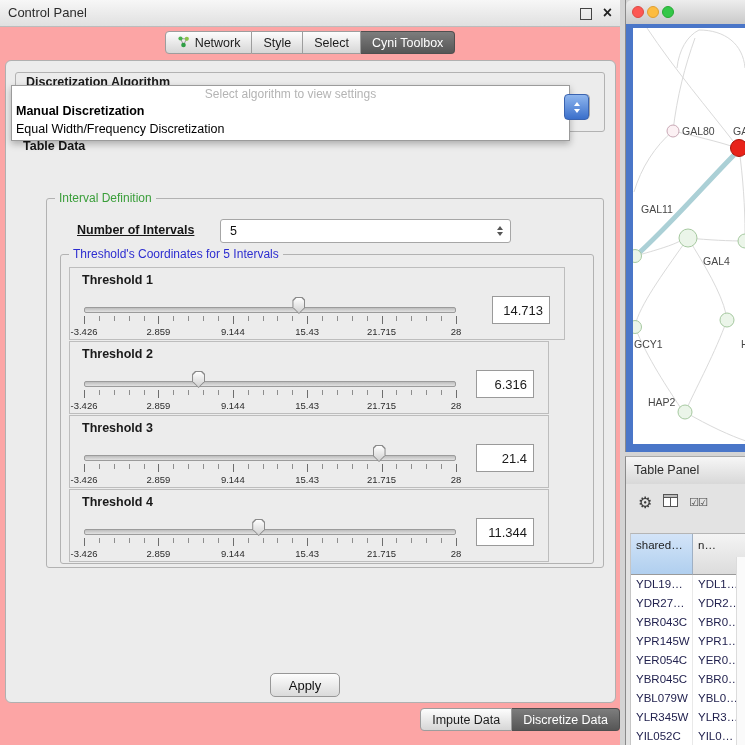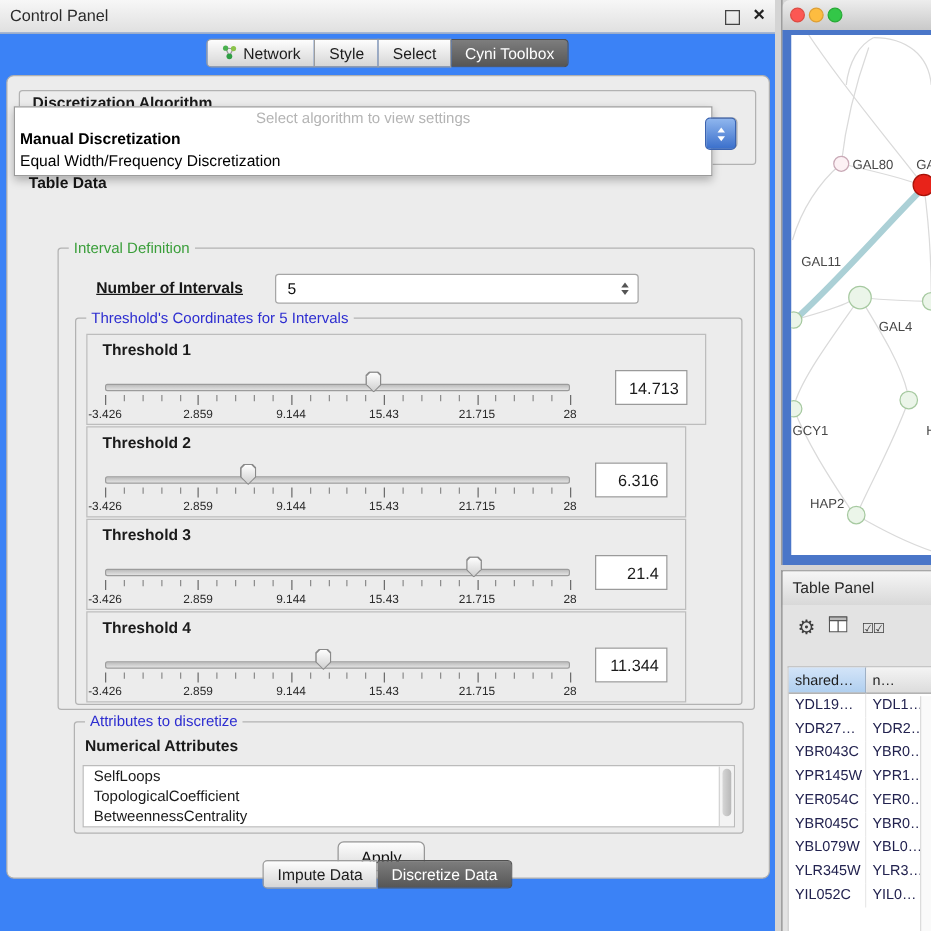--- a/index.html
+++ b/index.html
@@ -1,30 +1,30 @@
 <!DOCTYPE html>
 <html><head>
 <meta charset="utf-8">
 <style>
   html,body{margin:0;padding:0;background:#fff;}
   .stage{position:relative;width:745px;height:745px;background:#d4d4d4;overflow:hidden;
          font-family:"Liberation Sans",sans-serif;color:#1a1a1a;}
 
   
-  .cp{position:absolute;left:0;top:0;width:620px;height:745px;background:#3b82f6;}
+  .cp{position:absolute;left:0;top:0;width:620px;height:745px;background:#fca5a5;}
   .cp-titlebar{position:absolute;left:0;top:0;width:620px;height:26px;
     background:linear-gradient(#f7f7f7,#e0e0e0);border-bottom:1px solid #bcbcbc;}
   .cp-title{position:absolute;left:8px;top:5px;font-size:13px;color:#2b2b2b;}
   .win-float{position:absolute;right:28px;top:8px;width:10px;height:10px;border:1.5px solid #444;}
   .win-close{position:absolute;right:8px;top:3px;font-size:16px;font-weight:bold;color:#222;line-height:20px;}
 
   
   .segbar{position:absolute;left:0;width:620px;display:flex;justify-content:center;}
   .segbar.top{top:31px;}
-  .segbar.bottom{top:688px;}
+  .segbar.bottom{top:708px;justify-content:flex-end;}
   .tab{height:21px;padding:0 11px;display:flex;align-items:center;gap:5px;
     background:linear-gradient(#fdfdfd,#d6d6d6);border:1px solid #9d9d9d;border-left:none;
     font-size:12.5px;color:#1c1c1c;white-space:nowrap;}
   .tab:first-child{border-left:1px solid #9d9d9d;border-radius:4px 0 0 4px;}
   .tab:last-child{border-radius:0 4px 4px 0;}
   .tab.sel{background:linear-gradient(#7d7d7d,#565656);color:#fff;border-color:#4f4f4f;}
 
   .cp-body{position:absolute;left:5px;top:60px;width:609px;height:641px;background:#ececec;
     border:1px solid #b0b0b0;border-radius:6px;}
 
@@ -119,21 +119,21 @@
     background:linear-gradient(#f6f6f6,#d7d7d7);border-top:1px solid #a8a8a8;
     border-bottom:1px solid #a8a8a8;border-left:1px solid #8a8a8a;}
   .tp-title{position:absolute;left:8px;top:6px;font-size:12.5px;color:#2b2b2b;}
 
   .tbl-window{position:absolute;left:625px;top:484px;width:120px;height:261px;background:#e3e3e3;border-left:1px solid #8a8a8a;}
   .tbl-toolbar{position:absolute;left:12px;top:4px;height:28px;display:flex;align-items:center;gap:11px;}
   .icon-gear{font-size:16px;color:#3d3d3d;}
   .icon-checks{font-size:11px;color:#3d3d3d;letter-spacing:-1px;}
   .tbl{position:absolute;left:4px;top:49px;right:0;bottom:0;background:#fff;
     border-top:1px solid #b5b5b5;border-left:1px solid #c6c6c6;}
-  .thead{display:flex;height:21px;}
+  .thead{display:flex;height:41px;}
   .hcell{line-height:23px;font-size:11.5px;padding-left:5px;white-space:nowrap;overflow:hidden;color:#1d1d1d;}
   .h0{width:62px;background:linear-gradient(#d3e4f8,#b0cfef);border-right:1px solid #9fb0c4;border-bottom:1px solid #9a9a9a;box-sizing:border-box;}
   .h1{flex:1;background:linear-gradient(#f4f4f4,#dcdcdc);border-bottom:1px solid #9a9a9a;}
   .trow{display:flex;height:19px;}
   .tcell{line-height:19px;font-size:11.5px;padding-left:5px;white-space:nowrap;overflow:hidden;color:#22224f;}
   .c0{width:62px;border-right:1px solid #e9e9e9;box-sizing:border-box;}
   .c1{flex:1;}
   .tbl-scroll{position:absolute;right:0;top:23px;bottom:0;width:9px;background:#fafafa;border-left:1px solid #dcdcdc;}
 
   .net-tab-icon{display:inline-block;}
@@ -384,34 +384,20 @@
                     <span style="left: 80%;">21.715</span>
                     <span style="left: 100%;">28</span>
                   </div>
     </div>
     <div class="valuebox">11.344</div>
   </div>
             </div>
         </div>
       </div>
 
-      <div class="group attr-group">
-        <div class="group-title t-blue">Attributes to discretize</div>
-        <div class="attr-title">Numerical Attributes</div>
-        <div class="attr-list">
-          <div id="attr-items">
-              <div class="attr-item">SelfLoops</div>
-              <div class="attr-item">TopologicalCoefficient</div>
-              <div class="attr-item">BetweennessCentrality</div>
-            </div>
-          <div class="attr-scroll">
-            <div class="attr-thumb"></div>
-          </div>
-        </div>
-      </div>
 
       <div class="apply-btn">Apply</div>
     </div>
 
     <div class="segbar bottom">
       <div class="tab">
           <span>Impute Data</span>
         </div>
       <div class="tab sel">
           <span>Discretize Data</span>

